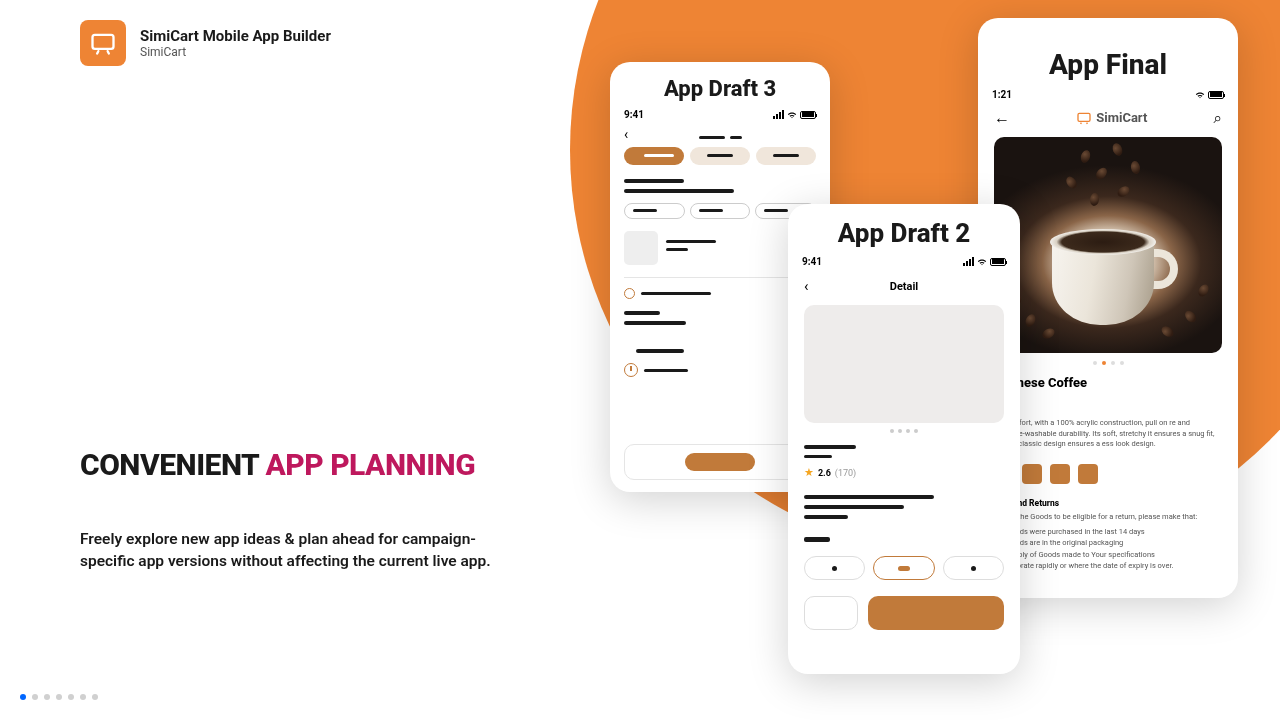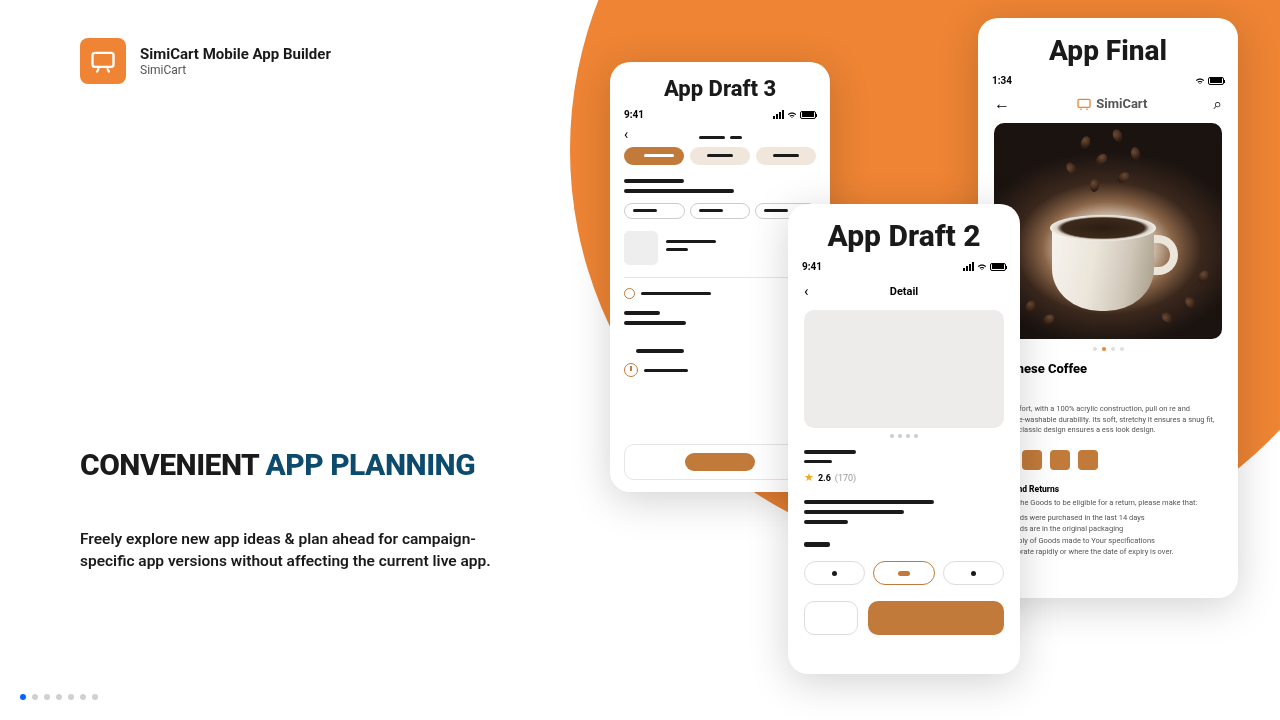--- a/index.html
+++ b/index.html
@@ -1,39 +1,39 @@
 <!DOCTYPE html>
 <html><head>
 <meta charset="utf-8">
 <style>
 *{margin:0;padding:0;box-sizing:border-box;font-family:-apple-system,BlinkMacSystemFont,'Segoe UI',Roboto,sans-serif}
 body{width:1280px;height:720px;background:#fff;position:relative;overflow:hidden}
 .circle{position:absolute;width:820px;height:820px;background:#ee8434;border-radius:50%;right:-110px;top:-260px;z-index:0}
-.logo-row{position:absolute;left:80px;top:38px;display:flex;align-items:center;gap:14px;z-index:5}
+.logo-row{position:absolute;left:80px;top:20px;display:flex;align-items:center;gap:14px;z-index:5}
 .logo-box{width:46px;height:46px;background:#ee8434;border-radius:8px;display:flex;align-items:center;justify-content:center}
 .logo-box svg{width:28px;height:28px}
 .logo-text .t1{font-size:15px;font-weight:700;color:#1a1a1a}
 .logo-text .t2{font-size:12px;color:#555}
 .headline{position:absolute;left:80px;top:448px;z-index:5}
 .headline h1{font-size:30px;font-weight:800;letter-spacing:-.5px;line-height:1.15;color:#1a1a1a}
-.headline h1 .orange{color:#0c4a6e}
+.headline h1 .orange{color:#be185d}
 .subhead{position:absolute;left:80px;top:528px;width:430px;font-size:15.5px;font-weight:600;color:#1a1a1a;line-height:1.45;z-index:5}
 .dots{position:absolute;left:20px;bottom:20px;display:flex;gap:6px;z-index:5}
 .dots span{width:6px;height:6px;border-radius:50%;background:#d0d0d0}
 .dots span.active{background:#0066ff}
 
 .phone{position:absolute;background:#fff;border-radius:20px;box-shadow:0 8px 40px rgba(0,0,0,.18)}
 .ph1{width:220px;height:430px;left:610px;top:62px;z-index:2}
 .ph2{width:232px;height:470px;left:788px;top:204px;z-index:3}
 .ph3{width:260px;height:580px;left:978px;top:18px;z-index:1}
 
 .ph-title{text-align:center;font-weight:800;color:#1a1a1a;padding-top:14px}
 .ph1 .ph-title{font-size:22px}
-.ph2 .ph-title{font-size:30px}
-.ph3 .ph-title{font-size:28px;padding-top:16px}
+.ph2 .ph-title{font-size:26px}
+.ph3 .ph-title{font-size:28px;padding-top:30px}
 
 .status{display:flex;justify-content:space-between;align-items:center;padding:8px 14px 2px;font-size:10px;font-weight:700}
 .status .icons{display:flex;gap:3px;align-items:center}
 .sig{display:flex;gap:1px;align-items:flex-end}
 .sig i{width:2px;background:#000;display:block}
 .sig i:nth-child(1){height:3px}.sig i:nth-child(2){height:5px}.sig i:nth-child(3){height:7px}.sig i:nth-child(4){height:9px}
 .wifi{width:10px;height:10px}
 .batt{width:16px;height:8px;border:1px solid #000;border-radius:2px;position:relative}
 .batt:after{content:'';position:absolute;right:-2px;top:2px;width:1px;height:3px;background:#000}
 .batt i{display:block;width:12px;height:5px;background:#000;margin:.5px}
@@ -277,21 +277,21 @@
     <div class="cta">
         <div class="qty"></div>
         <div class="btn"></div>
       </div>
   </div>
 </div>
 
 <div class="phone ph3">
   <div class="ph-title">App Final</div>
   <div class="status">
-    <span>1:34</span>
+    <span>1:21</span>
     <div class="icons">
         <svg class="wifi" viewBox="0 0 24 24">
           <path d="M12 20l-2-2c1-1 3-1 4 0zM6 14c3-3 9-3 12 0l-2 2c-2-2-6-2-8 0zM2 10c5-5 15-5 20 0l-2 2c-4-4-12-4-16 0z" fill="#000"></path>
         </svg>
         <div class="batt">
           <i></i>
         </div>
       </div>
   </div>
   <div class="hdr">

